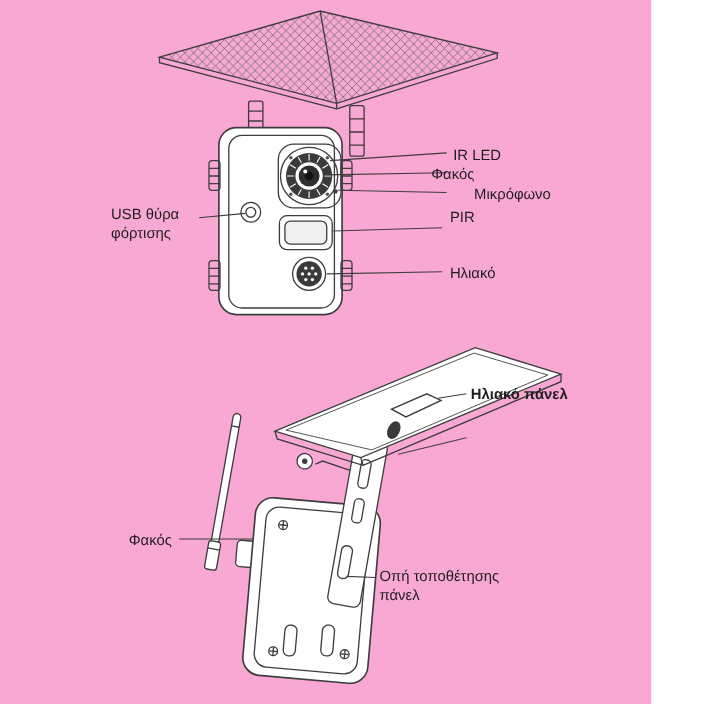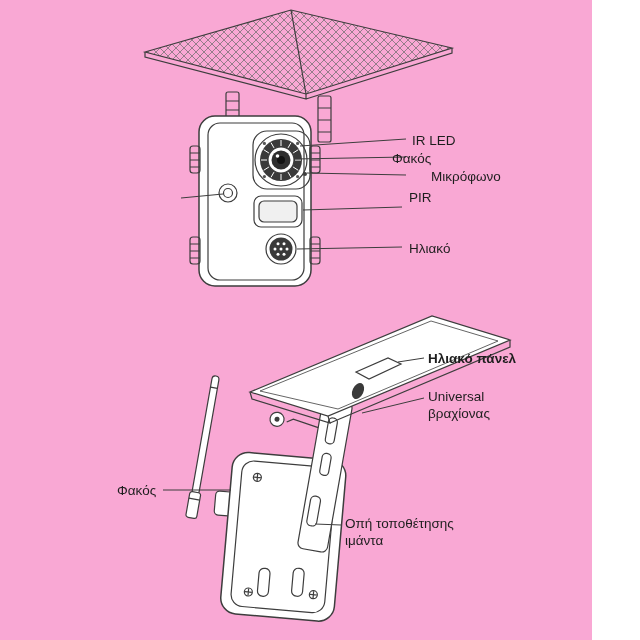--- a/index.html
+++ b/index.html
@@ -167,19 +167,19 @@
         <path d="M315,524 L341,525"></path>
       </g>
     </g>
   </svg>
 
   <div class="label" style="left:412px;top:132px;">IR LED</div>
   <div class="label" style="left:392px;top:150px;text-align:right;">Φακός</div>
   <div class="label" style="left:431px;top:168px;">Μικρόφωνο</div>
   <div class="label" style="left:409px;top:189px;">PIR</div>
   <div class="label" style="left:409px;top:240px;">Ηλιακό</div>
+  <div class="label wrap" style="left:101px;top:186px;width:80px;">USB θύρα φόρτισης</div>
 
   <div class="label" style="left:428px;top:350px;font-weight:bold;">Ηλιακό πάνελ</div>
-  <div class="label wrap" style="left:428px;top:388px;width:104px;">Universal βραχίονας</div>
   <div class="label" style="left:117px;top:482px;">Φακός</div>
-  <div class="label wrap" style="left:345px;top:515px;width:145px;">Οπή τοποθέτησης ιμάντα</div>
+  <div class="label wrap" style="left:345px;top:515px;width:145px;">Οπή τοποθέτησης πάνελ</div>
 
 </div>
 
 </body></html>

